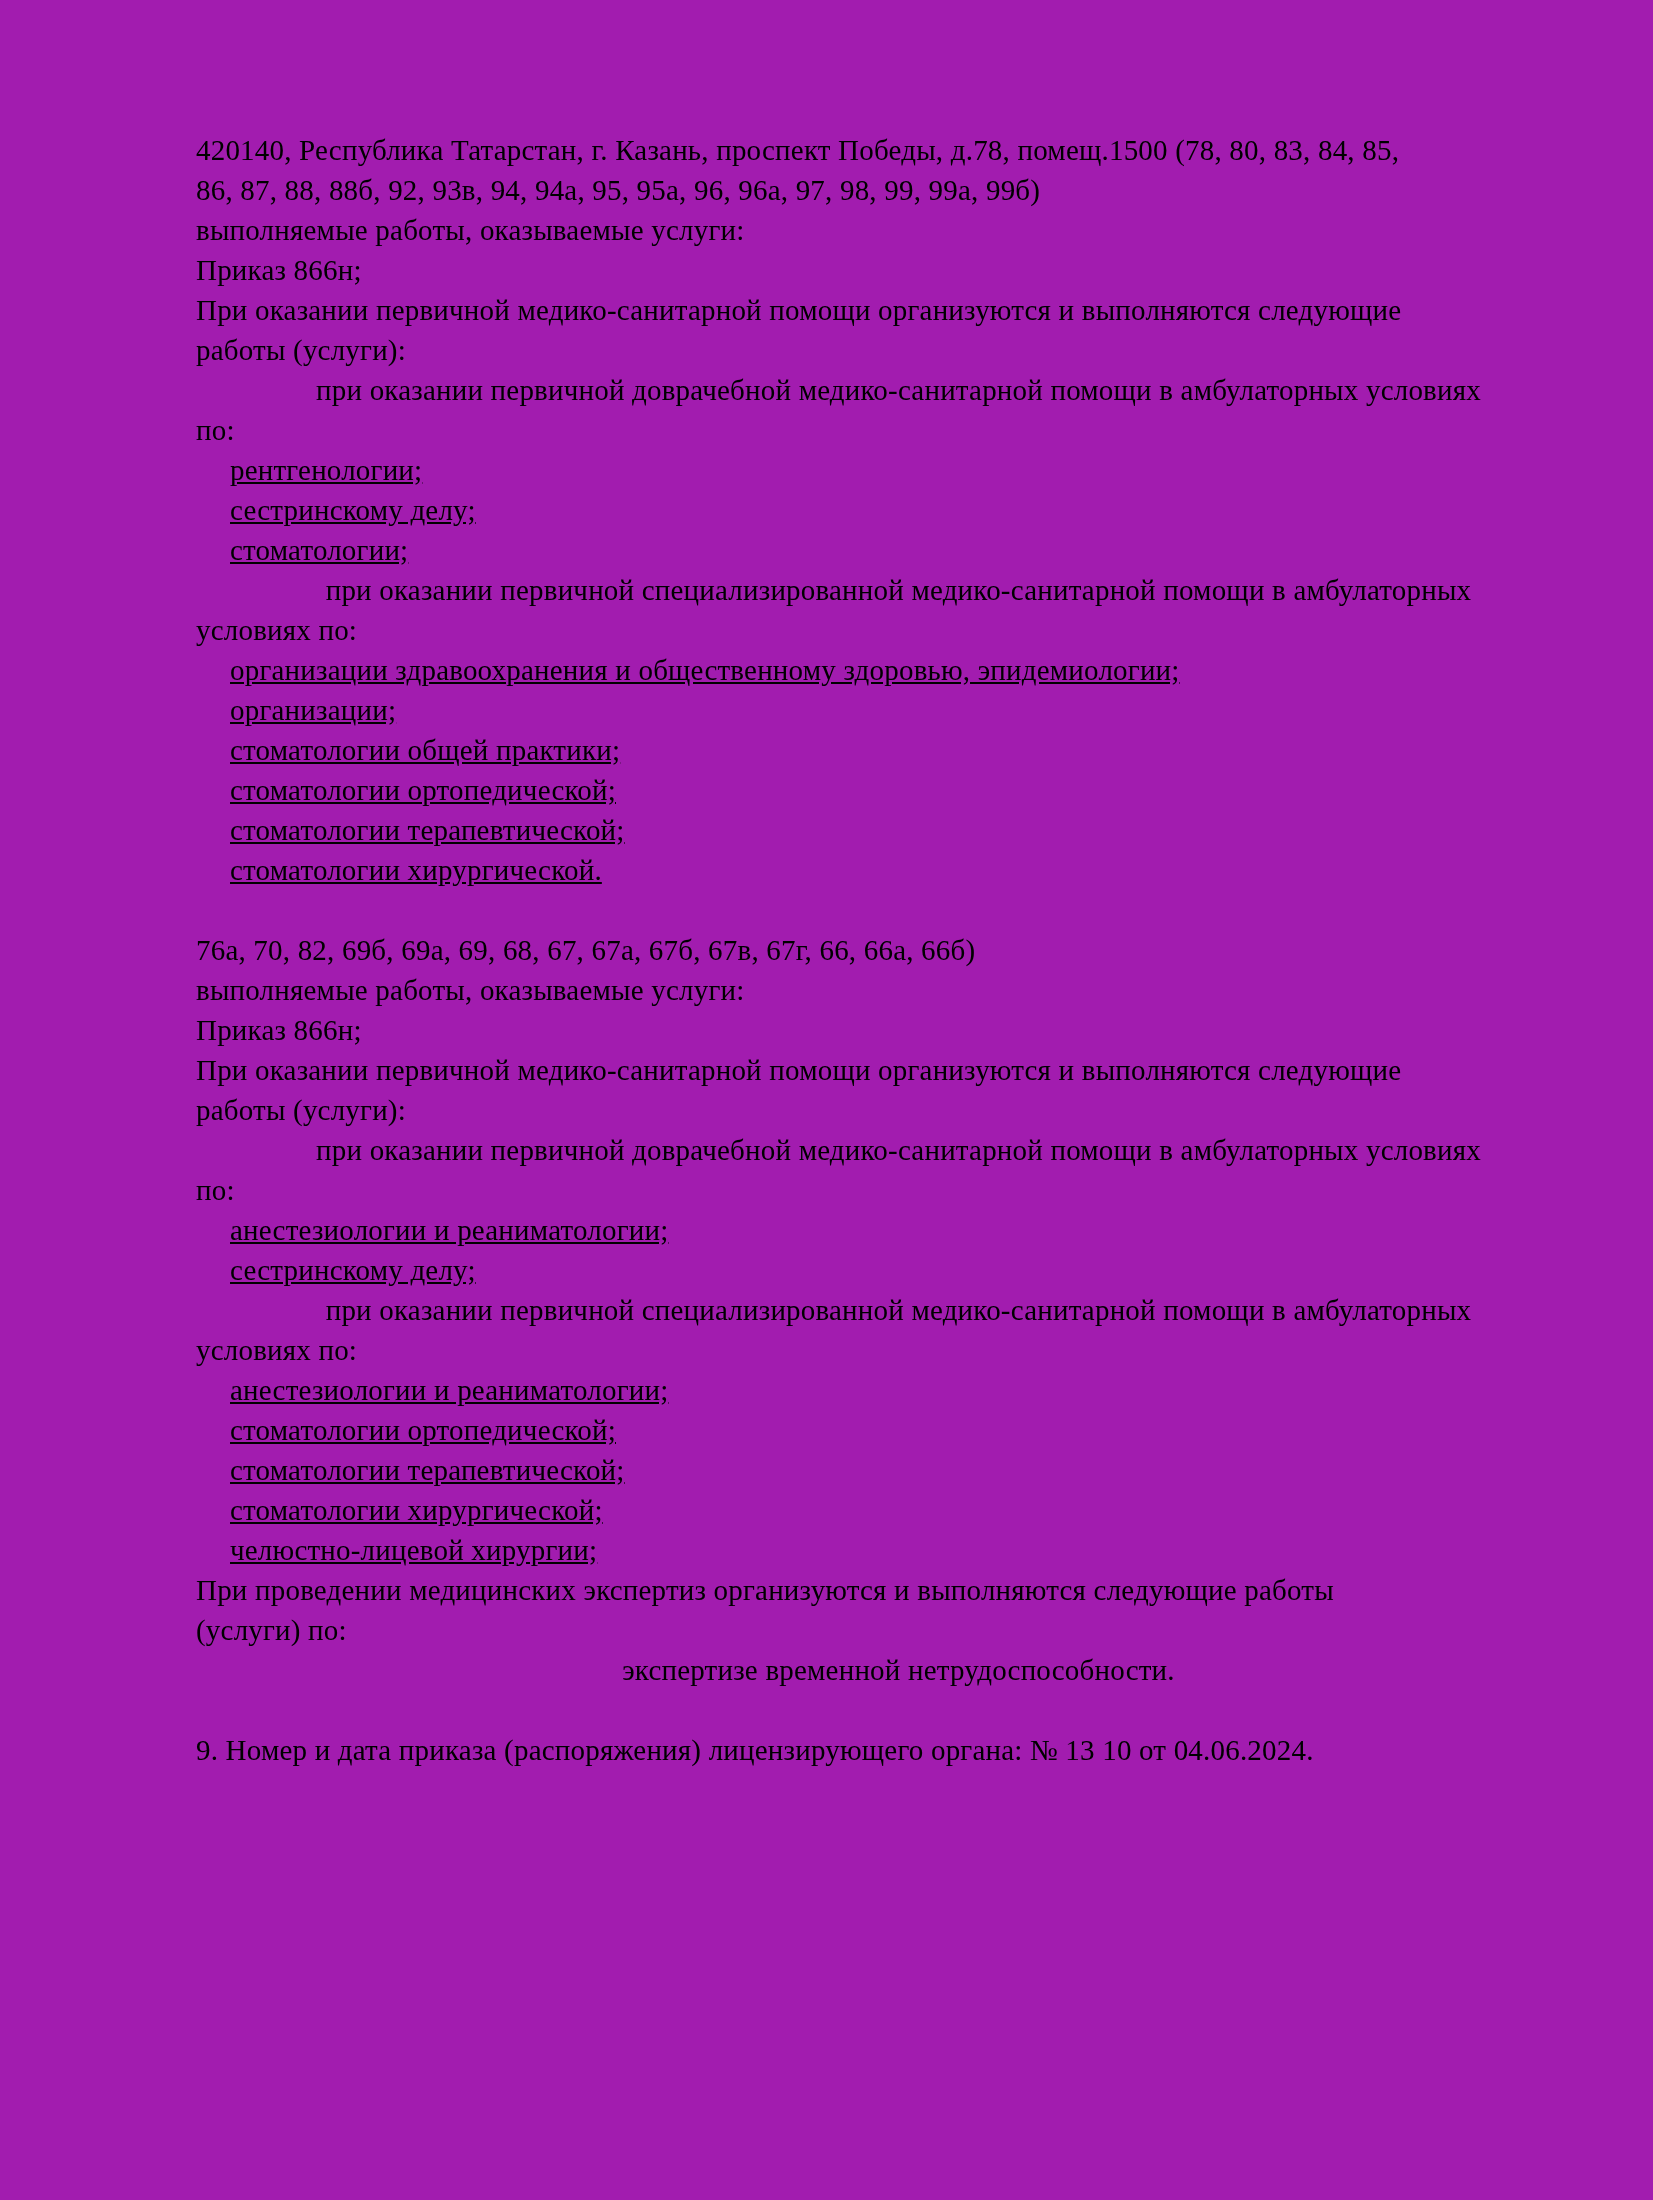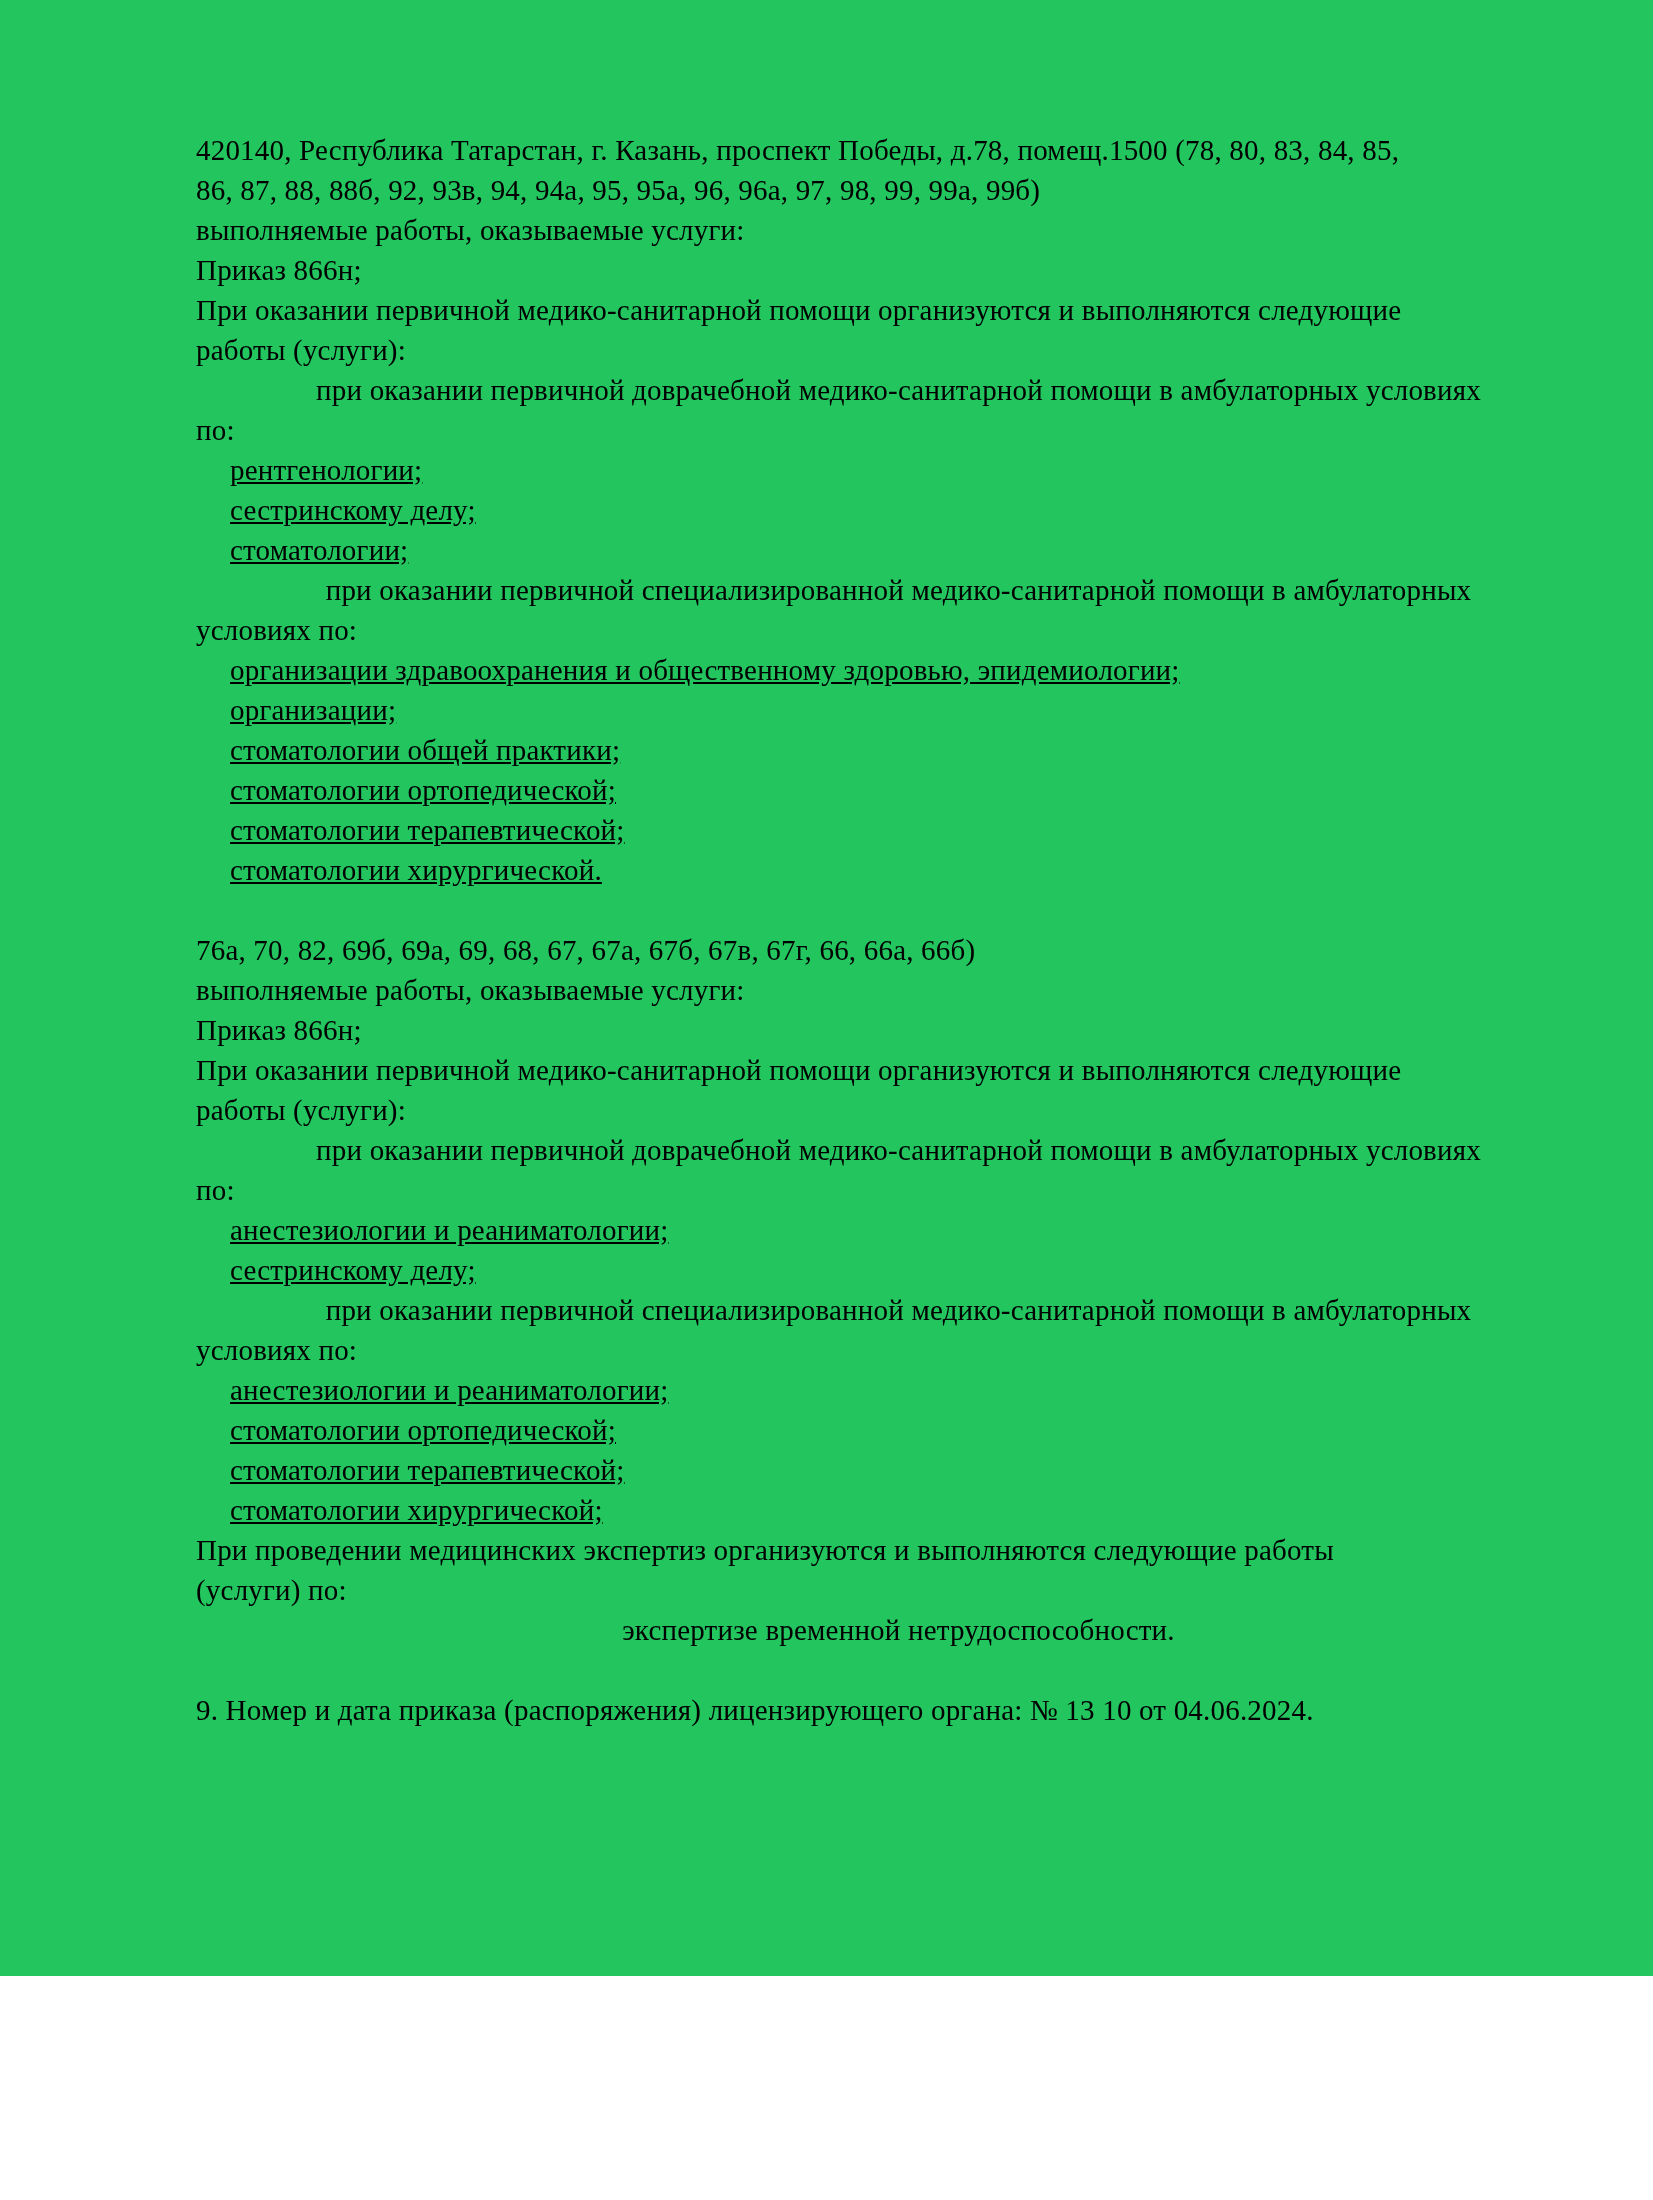--- a/index.html
+++ b/index.html
@@ -3,22 +3,22 @@
 <meta charset="utf-8">
 <style>
   html, body {
     margin: 0;
     padding: 0;
     background: #ffffff;
   }
   .page {
     position: relative;
     width: 1653px;
-    height: 1976px;
-    background: #22c55e;
+    height: 2200px;
+    background: #a21caf;
     color: #000000;
     font-family: "Liberation Serif", "DejaVu Serif", serif;
     overflow: hidden;
   }
   .text-container {
     position: absolute;
     left: 196px;
     top: 130px;
     width: 1390px;
   }
@@ -67,19 +67,20 @@
       <div class="line indent-1">при оказании первичной доврачебной медико-санитарной помощи в амбулаторных условиях</div>
       <div class="line indent-0">по:</div>
       <div class="line indent-2">анестезиологии и реаниматологии;</div>
       <div class="line indent-2">сестринскому делу;</div>
       <div class="line indent-1">при оказании первичной специализированной медико-санитарной помощи в амбулаторных</div>
       <div class="line indent-0">условиях по:</div>
       <div class="line indent-2">анестезиологии и реаниматологии;</div>
       <div class="line indent-2">стоматологии ортопедической;</div>
       <div class="line indent-2">стоматологии терапевтической;</div>
       <div class="line indent-2">стоматологии хирургической;</div>
+      <div class="line indent-2">челюстно-лицевой хирургии;</div>
       <div class="line indent-0">При проведении медицинских экспертиз организуются и выполняются следующие работы</div>
       <div class="line indent-0">(услуги) по:</div>
       <div class="line indent-1">экспертизе временной нетрудоспособности.</div>
       <div class="line indent-0 blank"></div>
       <div class="line indent-0">9. Номер и дата приказа (распоряжения) лицензирующего органа: № 13 10 от 04.06.2024.</div>
     </div>
 </div>
 
 </body></html>

